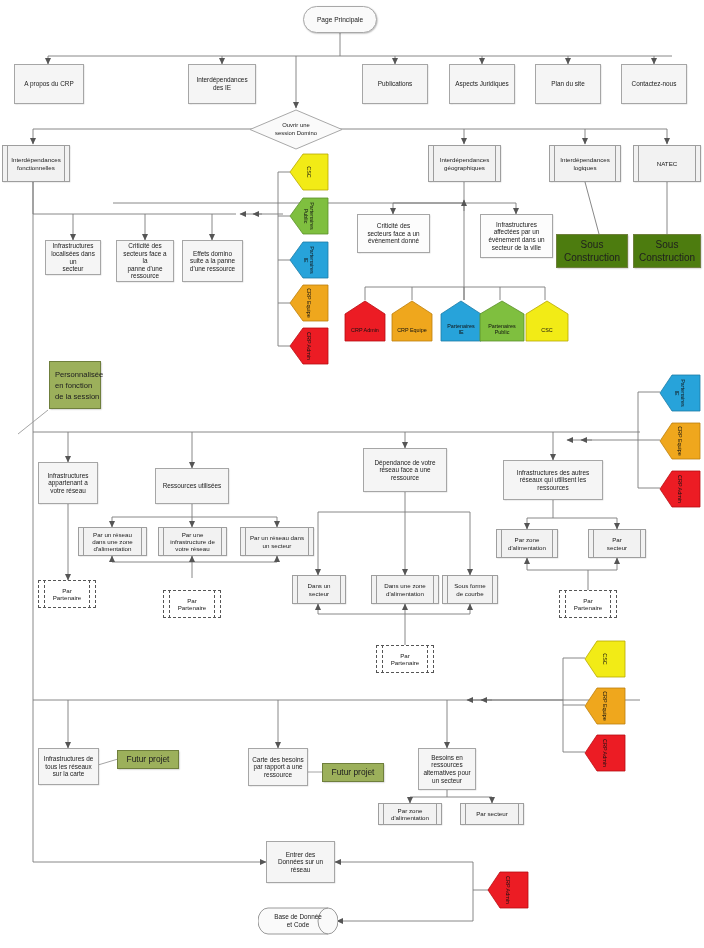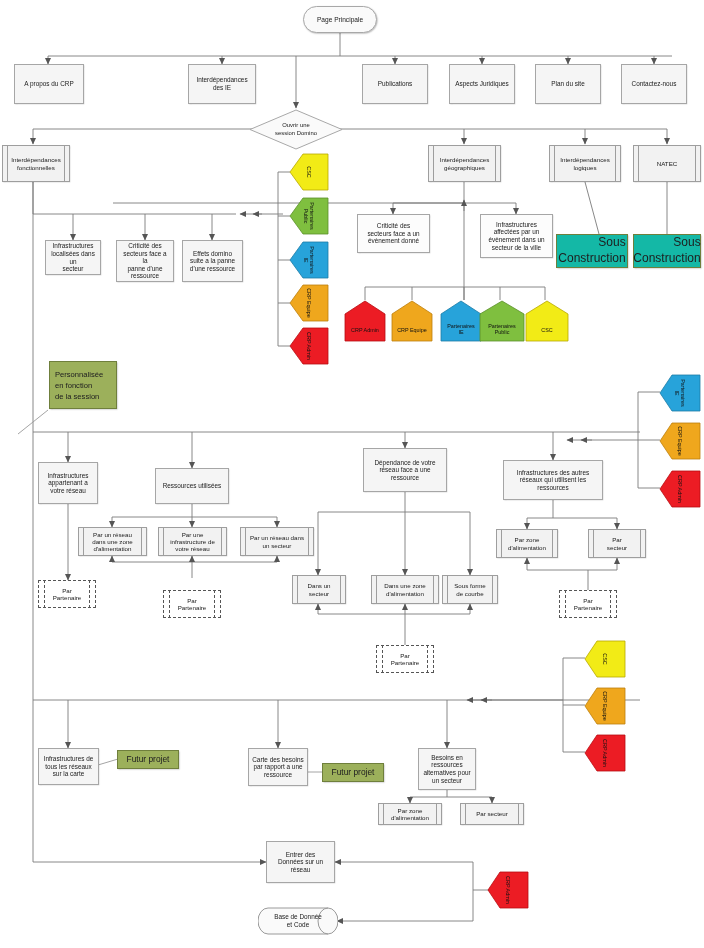--- a/index.html
+++ b/index.html
@@ -126,27 +126,26 @@
     box-shadow:0.8px 0.8px 1.6px rgba(0,0,0,.3);
     justify-content:flex-start;
     text-align:left;
     padding:3px 5px;
     line-height:1.45;
   }
   .note.single{ font-size:8.4px; justify-content:center; text-align:center; }
 
   
   .sous{
-    background:#14b8a6;
+    background:#4d7c0f;
     border:1px solid #6f7f3c;
     color:#1e1e1e;
-    font-size:12px;
+    font-size:10px;
     line-height:1.3;
     box-shadow:0.8px 0.8px 1.6px rgba(0,0,0,.3);
-    text-align:right;
   }
 
   
   .pent{ position:absolute; z-index:6; }
   .pent svg{ position:absolute; left:0; top:0; }
   .pent .plabel{
     position:absolute; left:0; top:0; width:100%; height:100%;
     display:flex; align-items:center; justify-content:center;
     text-align:center; font-size:5.4px; line-height:1.2;
     color:#111;
@@ -402,21 +401,21 @@
 évènement donné</span>
   </div>
 
   <div class="node proc white" style="left:480px; top:214px; width:73px; height:44px; white-space:pre-line;">
     <span>Infrastructures
 affectées par un
 évènement dans un
 secteur de la ville</span>
   </div>
 
-  <div class="node note" style="left:49px; top:361px; width:68px; height:48px; white-space:pre-line;">
+  <div class="node note" style="left:49px; top:361px; width:52px; height:48px; white-space:pre-line;">
     <span>Personnalisée
 en fonction
 de la session</span>
   </div>
 
   <div class="node proc" style="left:38px; top:462px; width:60px; height:42px; white-space:pre-line;">
     <span>Infrastructures
 appartenant a
 votre réseau</span>
   </div>

